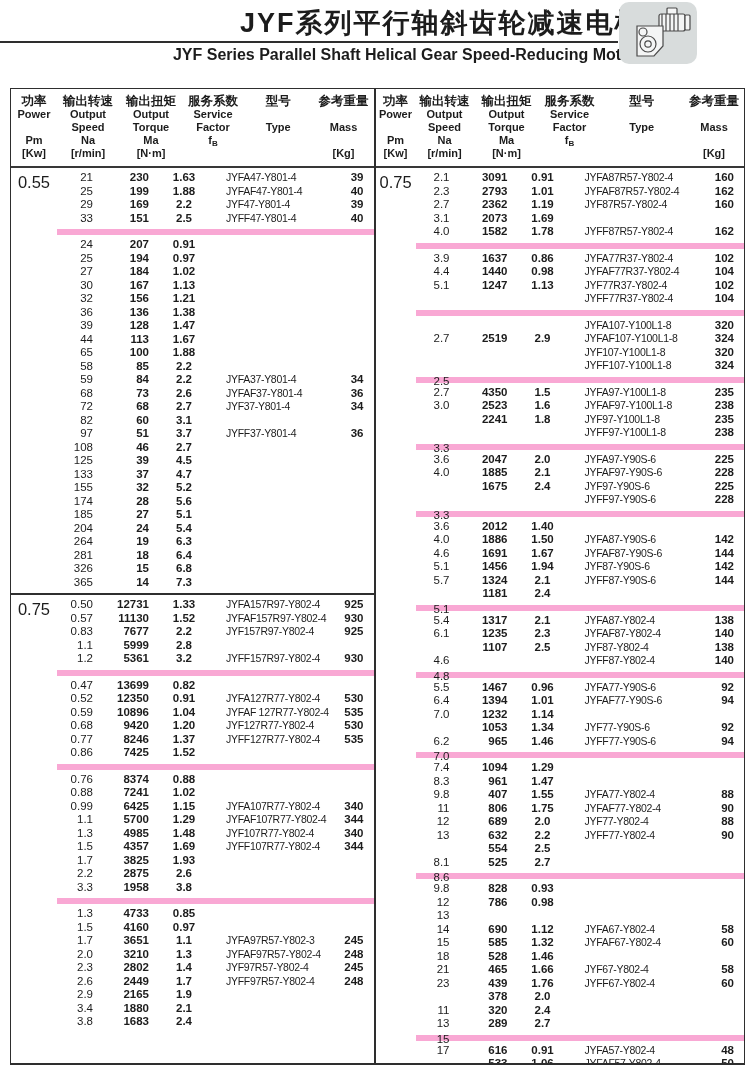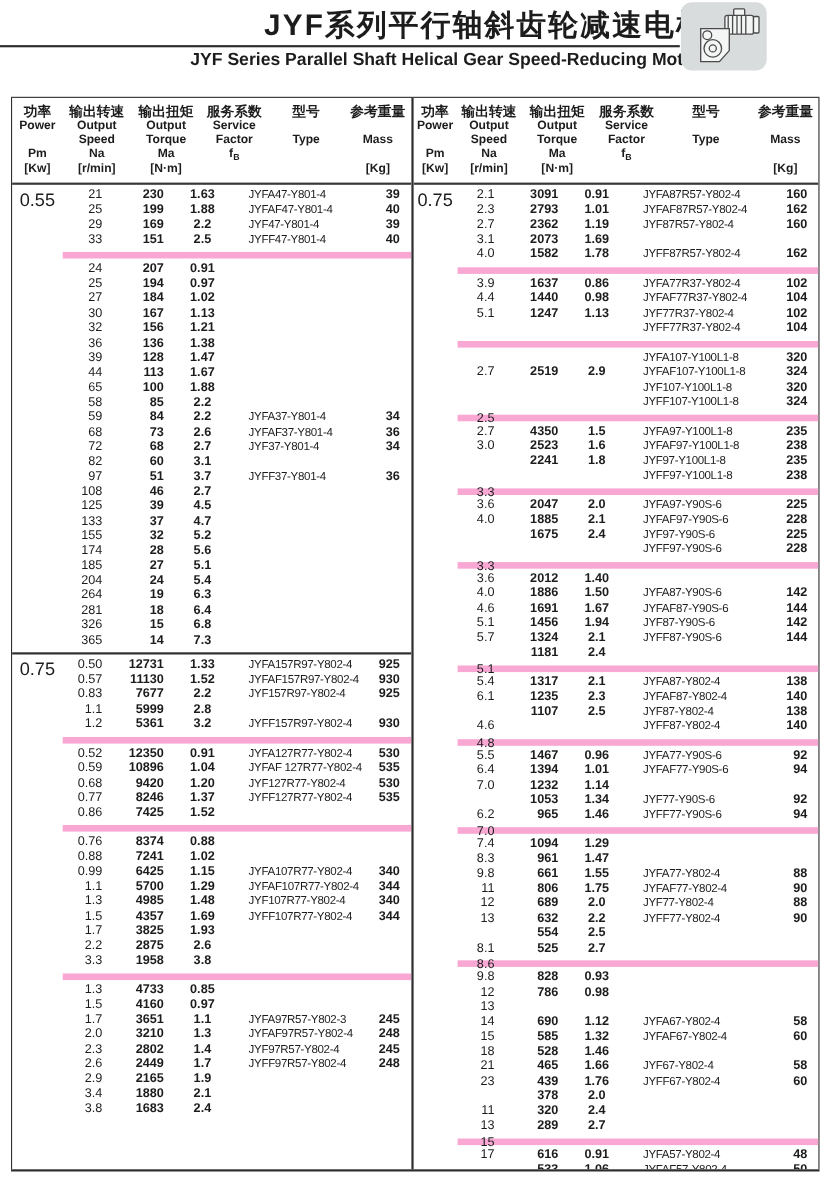--- a/index.html
+++ b/index.html
@@ -377,20 +377,27 @@
                 <div class="row">
                   <div class="c-speed">1.2</div>
                   <div class="c-torque">5361</div>
                   <div class="c-fb">3.2</div>
                   <div class="c-type">JYFF157R97-Y802-4</div>
                   <div class="c-mass">930</div>
                 </div>
               </div>
               <div class="block">
                 <div class="row">
+                  <div class="c-speed">0.47</div>
+                  <div class="c-torque">13699</div>
+                  <div class="c-fb">0.82</div>
+                  <div class="c-type"></div>
+                  <div class="c-mass"></div>
+                </div>
+                <div class="row">
                   <div class="c-speed">0.52</div>
                   <div class="c-torque">12350</div>
                   <div class="c-fb">0.91</div>
                   <div class="c-type">JYFA127R77-Y802-4</div>
                   <div class="c-mass">530</div>
                 </div>
                 <div class="row">
                   <div class="c-speed">0.59</div>
                   <div class="c-torque">10896</div>
                   <div class="c-fb">1.04</div>
@@ -886,21 +893,21 @@
                 </div>
                 <div class="row">
                   <div class="c-speed">8.3</div>
                   <div class="c-torque">961</div>
                   <div class="c-fb">1.47</div>
                   <div class="c-type"></div>
                   <div class="c-mass"></div>
                 </div>
                 <div class="row">
                   <div class="c-speed">9.8</div>
-                  <div class="c-torque">661</div>
+                  <div class="c-torque">407</div>
                   <div class="c-fb">1.55</div>
                   <div class="c-type">JYFA77-Y802-4</div>
                   <div class="c-mass">88</div>
                 </div>
                 <div class="row">
                   <div class="c-speed">11</div>
                   <div class="c-torque">806</div>
                   <div class="c-fb">1.75</div>
                   <div class="c-type">JYFAF77-Y802-4</div>
                   <div class="c-mass">90</div>

